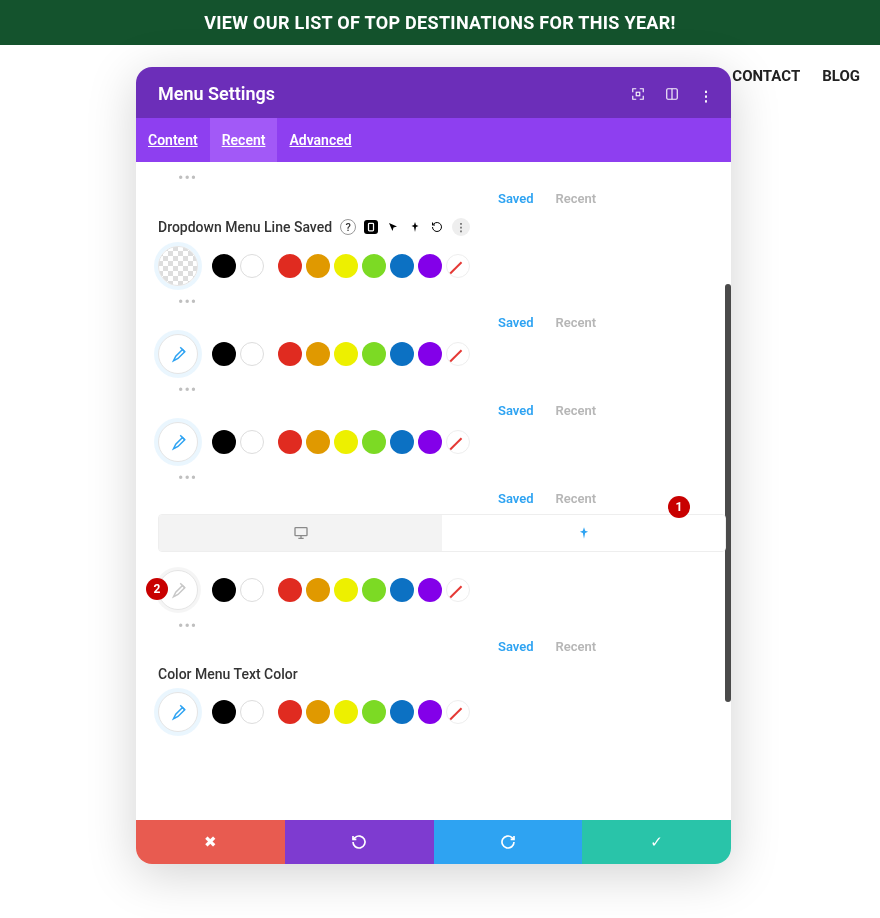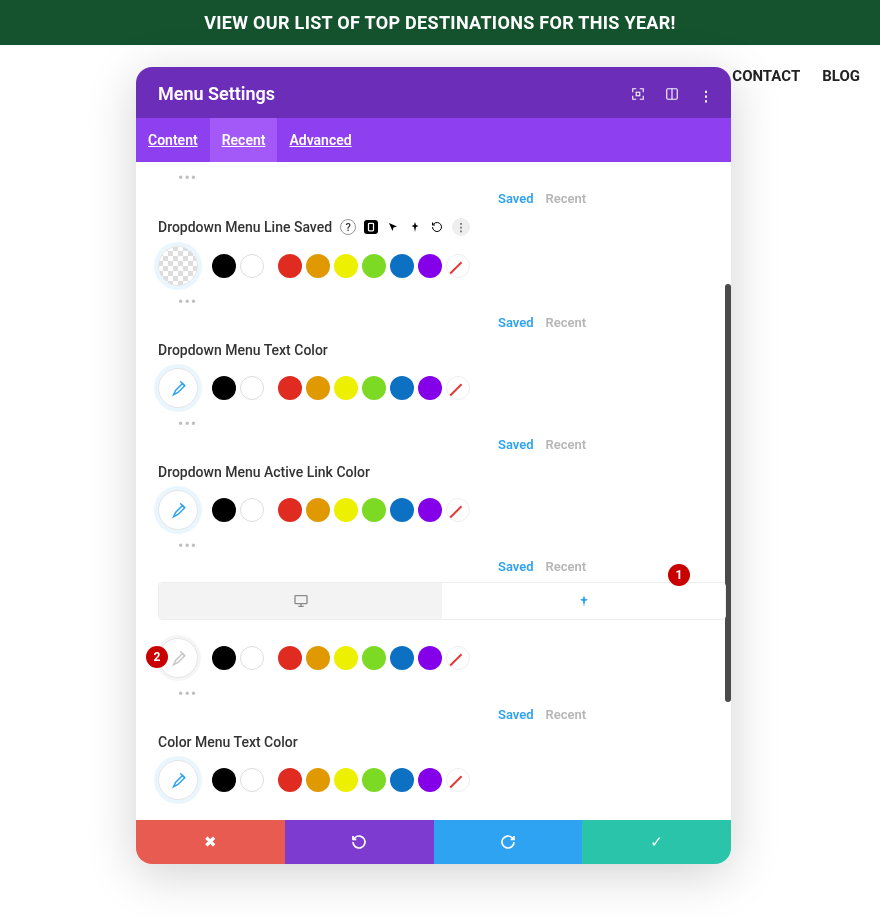--- a/index.html
+++ b/index.html
@@ -19,21 +19,21 @@
 .modal-header .preset .chev { font-size: 9px; margin-left: 4px; }
 .modal-header-icons { position: absolute; right: 18px; top: 20px; display: flex; gap: 20px; align-items: center; font-size: 14px; }
 .modal-header-icons span { cursor: pointer; opacity: 0.95; }
 .tabs { background: #8e3ff0; display: flex; color: #fff; font-size: 14px; font-weight: 600; }
 .tab { padding: 14px 12px; cursor: pointer; text-decoration: underline; }
 .tab.active { background: #a259f7; }
 .panel-body { padding: 0 22px 0 22px; height: 658px; overflow: hidden; position: relative; }
 .scrollbody { position: absolute; left: 22px; right: 5px; top: 0; bottom: 0; }
 .scrollbar-fake { position: absolute; right: 0; top: 122px; width: 6px; height: 418px; background: #4a4a4a; border-radius: 4px; }
 .dots { color: #bfbfbf; font-size: 16px; letter-spacing: 1px; margin: 6px 0 0 20px; }
-.saved-recent { display: flex; gap: 12px; font-size: 13px; font-weight: 600; margin: 4px 0 4px; padding-left: 340px; }
+.saved-recent { display: flex; gap: 22px; font-size: 13px; font-weight: 600; margin: 4px 0 4px; padding-left: 340px; }
 .saved-recent .saved { color: #2ea3f2; }
 .saved-recent .recent { color: #b6b6b6; }
 .section-label { font-size: 14px; color: #333; font-weight: 500; margin: 12px 0 10px 0; display: flex; align-items: center; gap: 8px; }
 .section-label .micro-icons { display: inline-flex; gap: 8px; align-items: center; }
 .micro-icons .mi { width: 14px; height: 14px; display: inline-flex; align-items: center; justify-content: center; font-size: 11px; color: #333; }
 .micro-icons .mi.b { background: #000; color: #fff; border-radius: 3px; }
 .micro-icons .mi.ell { background: #eee; border-radius: 50%; width: 18px; height: 18px; font-weight: 700; color: #666; }
 .swatch-row { display: flex; align-items: center; gap: 4px; }
 .picker { width: 40px; height: 40px; border-radius: 50%; border: 1px solid #e5e5e5; display: flex; align-items: center; justify-content: center; box-shadow: 0 0 0 4px rgba(46,163,242,0.10); background: #fff; }
 .picker.trans { background: repeating-conic-gradient(#ddd 0 25%, #fff 0 50%) 50% / 10px 10px; }
@@ -146,23 +146,20 @@
         <div class="swatch" style="background:#0c71c3"></div>
         <div class="swatch" style="background:#8300e9"></div>
         <div class="swatch none"></div>
       </div>
       <div class="dots">•••</div>
       <div class="saved-recent">
         <span class="saved">Saved</span>
         <span class="recent">Recent</span>
       </div>
 
-      <div class="section-label">
-        <span>Dropdown Menu Text Color</span>
-      </div>
       <div class="swatch-row">
         <div class="picker">
           <svg viewBox="0 0 24 24" fill="none" stroke="#2ea3f2" stroke-width="2">
               <path d="M18 6l-9 9-3 6 6-3 9-9z"></path>
               <path d="M15 3l6 6"></path>
             </svg>
         </div>
         <div class="swatch-gap"></div>
         <div class="swatch" style="background:#000"></div>
         <div class="swatch outline" style="background:#fff"></div>
@@ -174,23 +171,20 @@
         <div class="swatch" style="background:#0c71c3"></div>
         <div class="swatch" style="background:#8300e9"></div>
         <div class="swatch none"></div>
       </div>
       <div class="dots">•••</div>
       <div class="saved-recent">
         <span class="saved">Saved</span>
         <span class="recent">Recent</span>
       </div>
 
-      <div class="section-label">
-        <span>Dropdown Menu Active Link Color</span>
-      </div>
       <div class="swatch-row">
         <div class="picker">
           <svg viewBox="0 0 24 24" fill="none" stroke="#2ea3f2" stroke-width="2">
               <path d="M18 6l-9 9-3 6 6-3 9-9z"></path>
               <path d="M15 3l6 6"></path>
             </svg>
         </div>
         <div class="swatch-gap"></div>
         <div class="swatch" style="background:#000"></div>
         <div class="swatch outline" style="background:#fff"></div>

